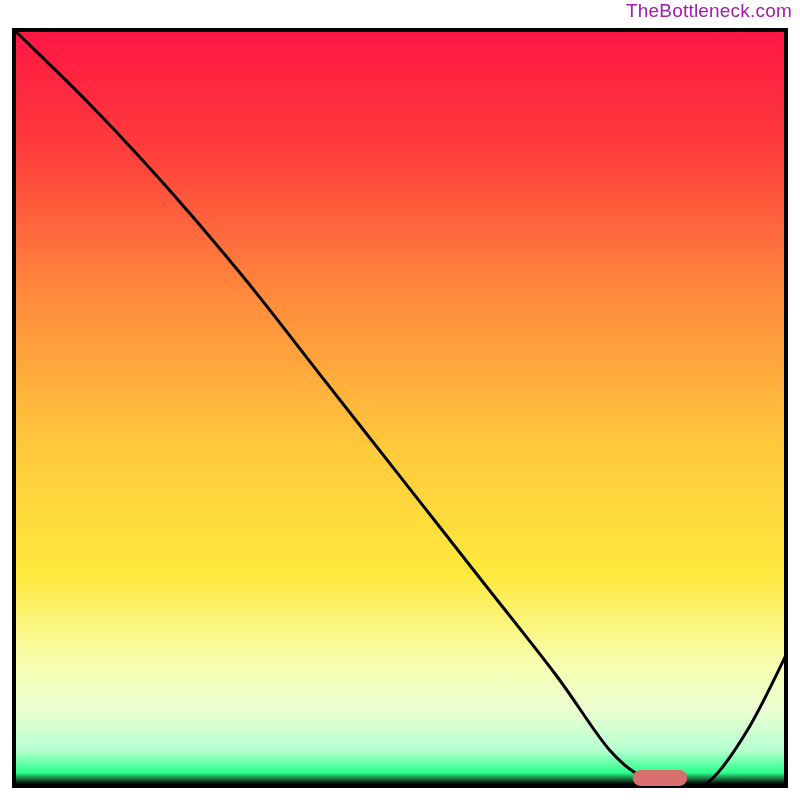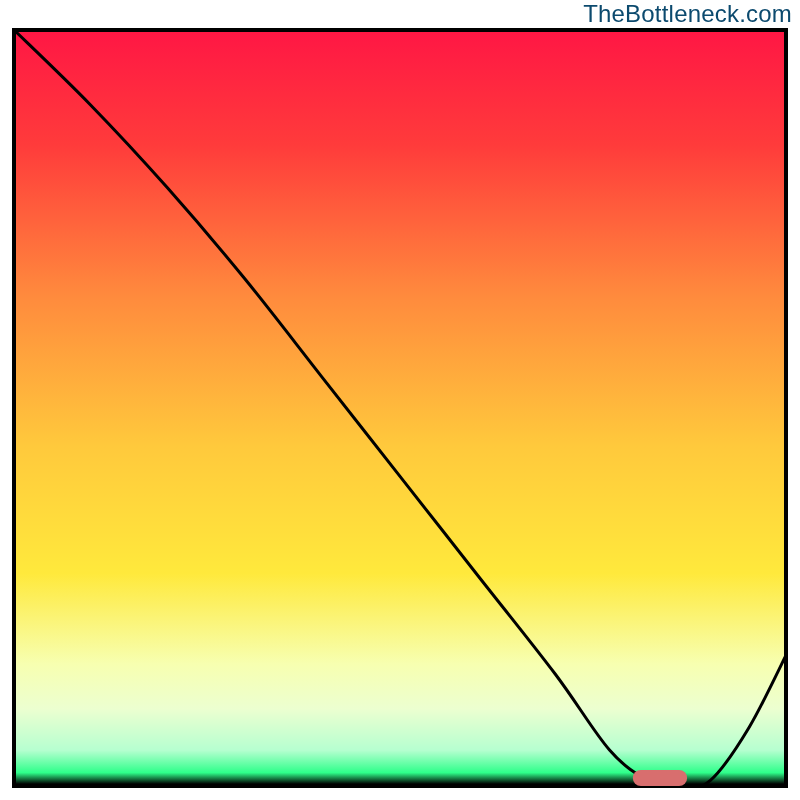--- a/index.html
+++ b/index.html
@@ -13,22 +13,22 @@
   }
   .wrapper {
     position: relative;
     width: 800px;
     height: 800px;
   }
   .watermark {
     position: absolute;
     top: 0;
     right: 8px;
-    color: #0c4a6e;
-    font-size: 24px;
+    color: #a21caf;
+    font-size: 19px;
     font-weight: 400;
     letter-spacing: 0.2px;
     user-select: none;
   }
   .plot {
     position: absolute;
     left: 12px;
     top: 28px;
     width: 776px;
     height: 760px;

